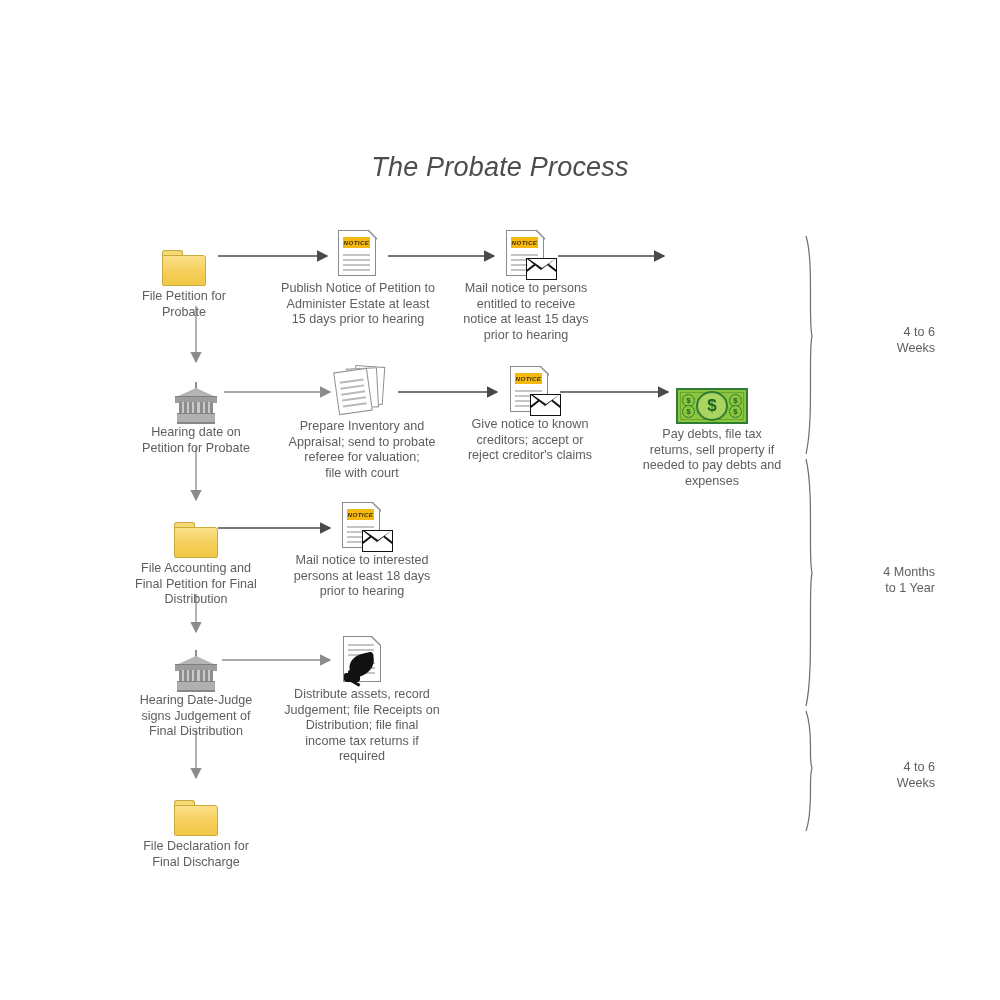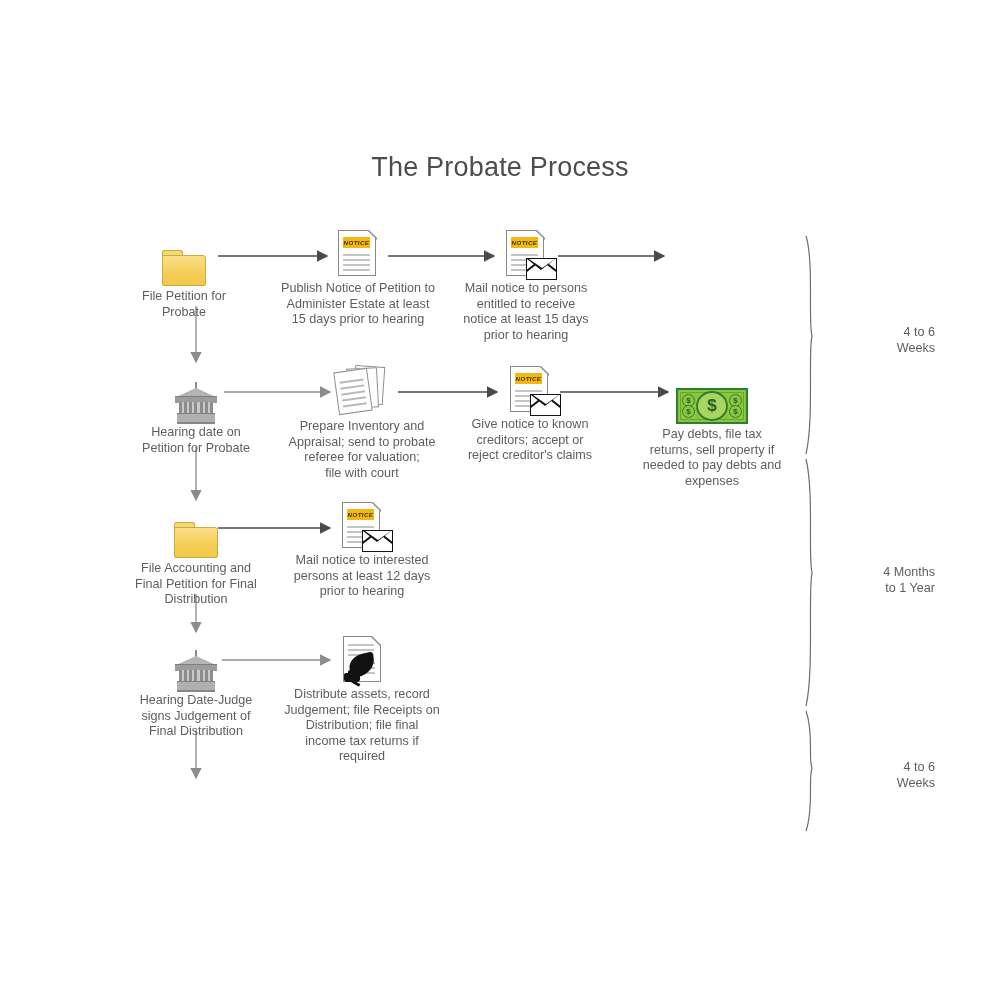--- a/index.html
+++ b/index.html
@@ -31,20 +31,21 @@
 
   .title {
     position: absolute;
     left: 0;
     top: 152px;
     width: 1000px;
     text-align: center;
     font-size: 27px;
     color: #4d4d4d;
     letter-spacing: 0.2px;
+    font-style: italic;
   }
 
   
   .node {
     position: absolute;
     width: 180px;
     margin-left: -90px;   
     text-align: center;
   }
   .node .icon-wrap {
@@ -568,21 +569,21 @@
           <div class="rule r4"></div>
         <div class="ic-env">
           <div class="vee">
               <i class="l"></i>
               <i class="r"></i>
             </div>
         </div>
       </div>
     </div>
     <div class="label">Mail notice to interested
-persons at least 12 days
+persons at least 18 days
 prior to hearing</div>
   </div>
 
   <div class="node" style="left:196px; top:634px;">
     <div class="icon-wrap">
       <div class="ic-court">
         <div class="spire"></div>
           <div class="roof"></div>
           <div class="arch"></div>
         <div class="cols">
@@ -617,20 +618,30 @@
         <div class="ink"></div>
       </div>
     </div>
     <div class="label">Distribute assets, record
 Judgement; file Receipts on
 Distribution; file final
 income tax returns if
 required</div>
   </div>
 
+  <div class="node" style="left:196px; top:780px;">
+    <div class="icon-wrap">
+      <div class="ic-folder">
+          <div class="tab"></div>
+          <div class="body"></div>
+        </div>
+    </div>
+    <div class="label">File Declaration for
+Final Discharge</div>
+  </div>
 
   <div class="brace-label" style="left:805px; top:325px;">4 to 6
 Weeks</div>
   <div class="brace-label" style="left:805px; top:565px;">4 Months
 to 1 Year</div>
   <div class="brace-label" style="left:805px; top:760px;">4 to 6
 Weeks</div>
 
 </div>
 

